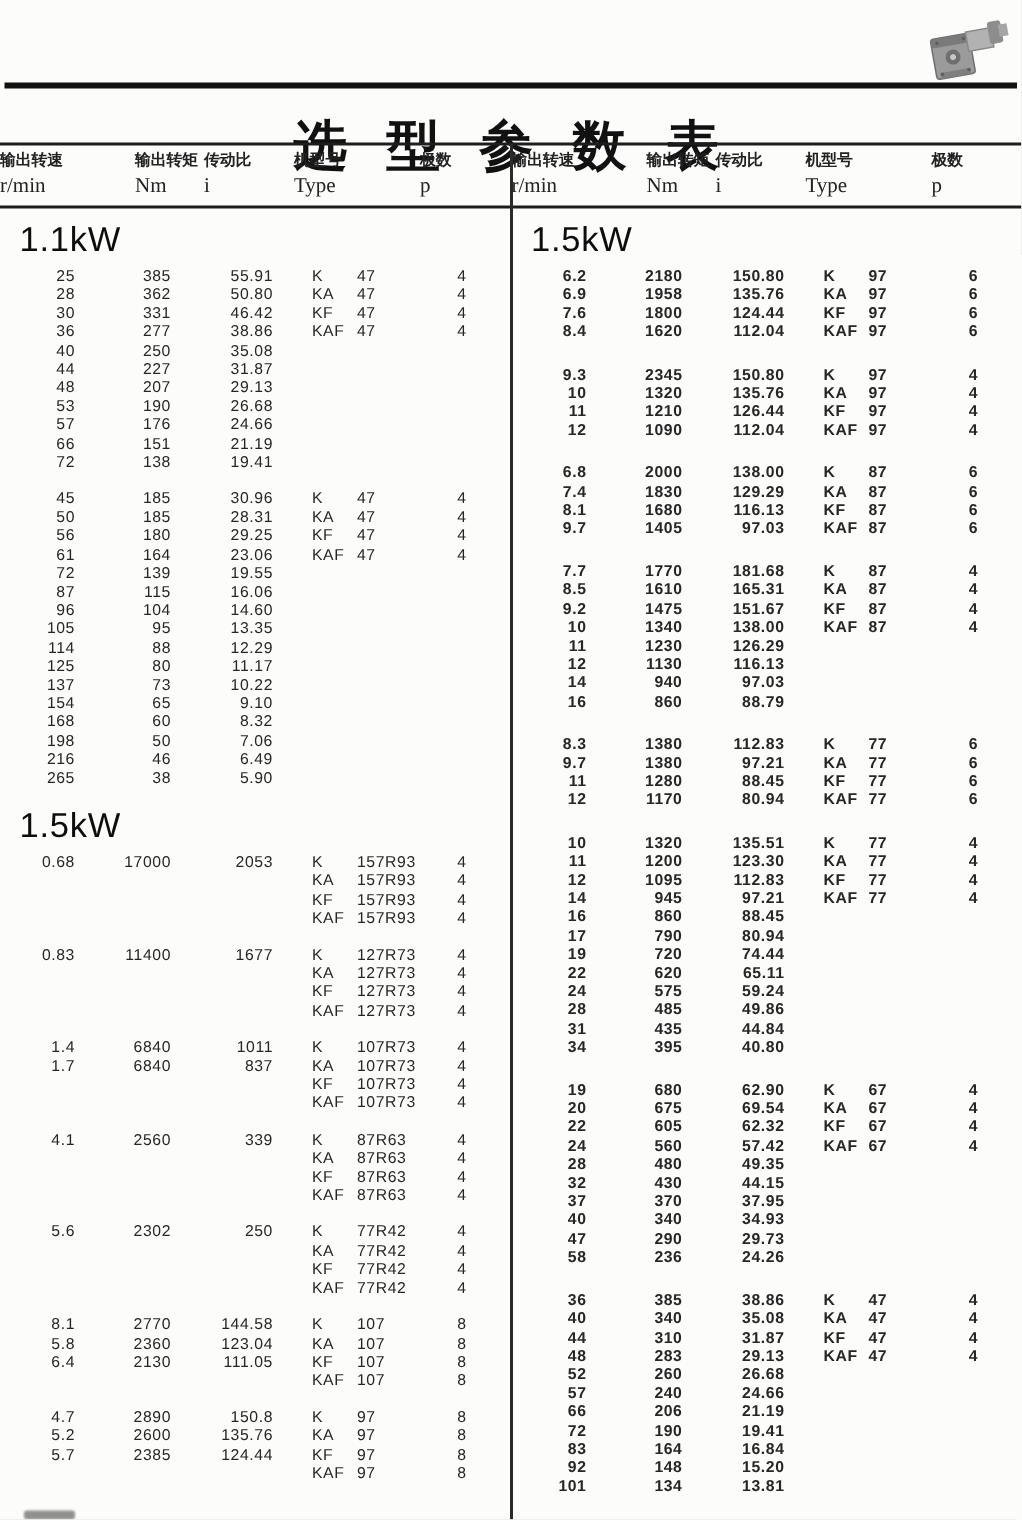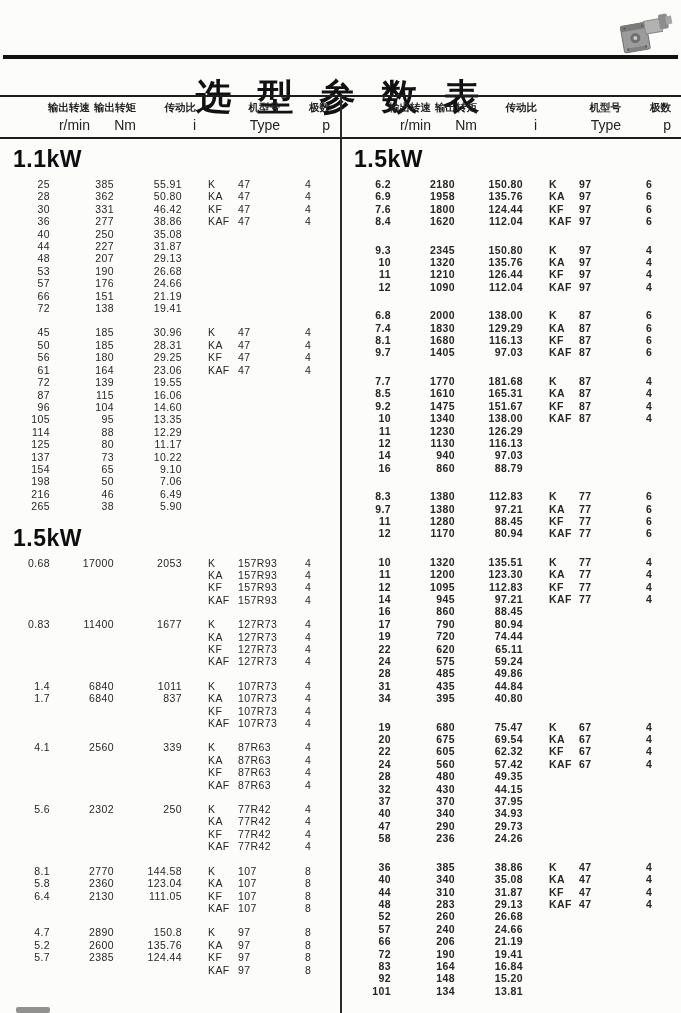--- a/index.html
+++ b/index.html
@@ -18,29 +18,29 @@
     position:absolute;top:57px;left:0;right:0;margin:16px;text-align:center;
     font-size:36px;font-weight:bold;letter-spacing:26px;text-indent:20px;
     color:#111;white-space:nowrap;
   }
   
   .photo{position:absolute;top:5px;right:2px;width:64px;height:58px;background:#fcfcfb;}
   
   .header-row{position:absolute;top:98px;left:0;width:681px;display:flex;}
   .header-group{width:340px;display:flex;flex:0 0 auto;}
   .header-group.right{margin-left:1px;}
-  .hcell{text-align:right;line-height:1.45;padding-top:2px;}
+  .hcell{text-align:left;line-height:1.45;padding-top:2px;font-family:Liberation Serif, serif;}
   .hcell .cn{display:block;font-size:10.5px;font-weight:600;color:#222;}
   .hcell .en{display:block;font-size:14px;color:#222;}
   .hw0{width:90px;} .hw1{width:46px;} .hw2{width:60px;} .hw3{width:84px;} .hw4{width:50px;}
   
   .columns{position:absolute;top:141px;left:0;width:681px;display:flex;}
   .half{width:340px;flex:0 0 auto;}
   .half.right{margin-left:1px;}
-  .power{font-size:23px;font-weight:bold;line-height:26px;margin:5px 0 6px 13px;color:#0d0d0d;letter-spacing:0.5px;}
+  .power{font-size:23px;font-weight:normal;line-height:26px;margin:5px 0 6px 13px;color:#0d0d0d;letter-spacing:0.5px;}
   .section + .section{margin-top:10px;}
   .block{margin-bottom:12px;}
   .half.right .block{margin-bottom:16px;font-weight:bold;}
   .row{display:flex;font-size:10.5px;line-height:12.4px;letter-spacing:0.4px;color:#262626;}
   .c{display:block;white-space:pre;}
   .c.speed{width:50px;text-align:right;}
   .c.torque{width:64px;text-align:right;}
   .c.ratio{width:68px;text-align:right;}
   .c.type{margin-left:26px;width:86px;display:flex;text-align:left;}
   .c.type .pfx{display:block;width:30px;}
@@ -289,20 +289,27 @@
               <span class="c poles"></span>
             </div>
             <div class="row">
               <span class="c speed">154</span>
               <span class="c torque">65</span>
               <span class="c ratio">9.10</span>
               <span class="c type"><span class="pfx"></span><span class="mdl"></span></span>
               <span class="c poles"></span>
             </div>
             <div class="row">
+              <span class="c speed">168</span>
+              <span class="c torque">60</span>
+              <span class="c ratio">8.32</span>
+              <span class="c type"><span class="pfx"></span><span class="mdl"></span></span>
+              <span class="c poles"></span>
+            </div>
+            <div class="row">
               <span class="c speed">198</span>
               <span class="c torque">50</span>
               <span class="c ratio">7.06</span>
               <span class="c type"><span class="pfx"></span><span class="mdl"></span></span>
               <span class="c poles"></span>
             </div>
             <div class="row">
               <span class="c speed">216</span>
               <span class="c torque">46</span>
               <span class="c ratio">6.49</span>
@@ -796,21 +803,21 @@
               <span class="c torque">395</span>
               <span class="c ratio">40.80</span>
               <span class="c type"><span class="pfx"></span><span class="mdl"></span></span>
               <span class="c poles"></span>
             </div>
           </div>
           <div class="block">
             <div class="row">
               <span class="c speed">19</span>
               <span class="c torque">680</span>
-              <span class="c ratio">75.47</span>
+              <span class="c ratio">62.90</span>
               <span class="c type"><span class="pfx">K</span><span class="mdl">67</span></span>
               <span class="c poles">4</span>
             </div>
             <div class="row">
               <span class="c speed">20</span>
               <span class="c torque">675</span>
               <span class="c ratio">69.54</span>
               <span class="c type"><span class="pfx">KA</span><span class="mdl">67</span></span>
               <span class="c poles">4</span>
             </div>

